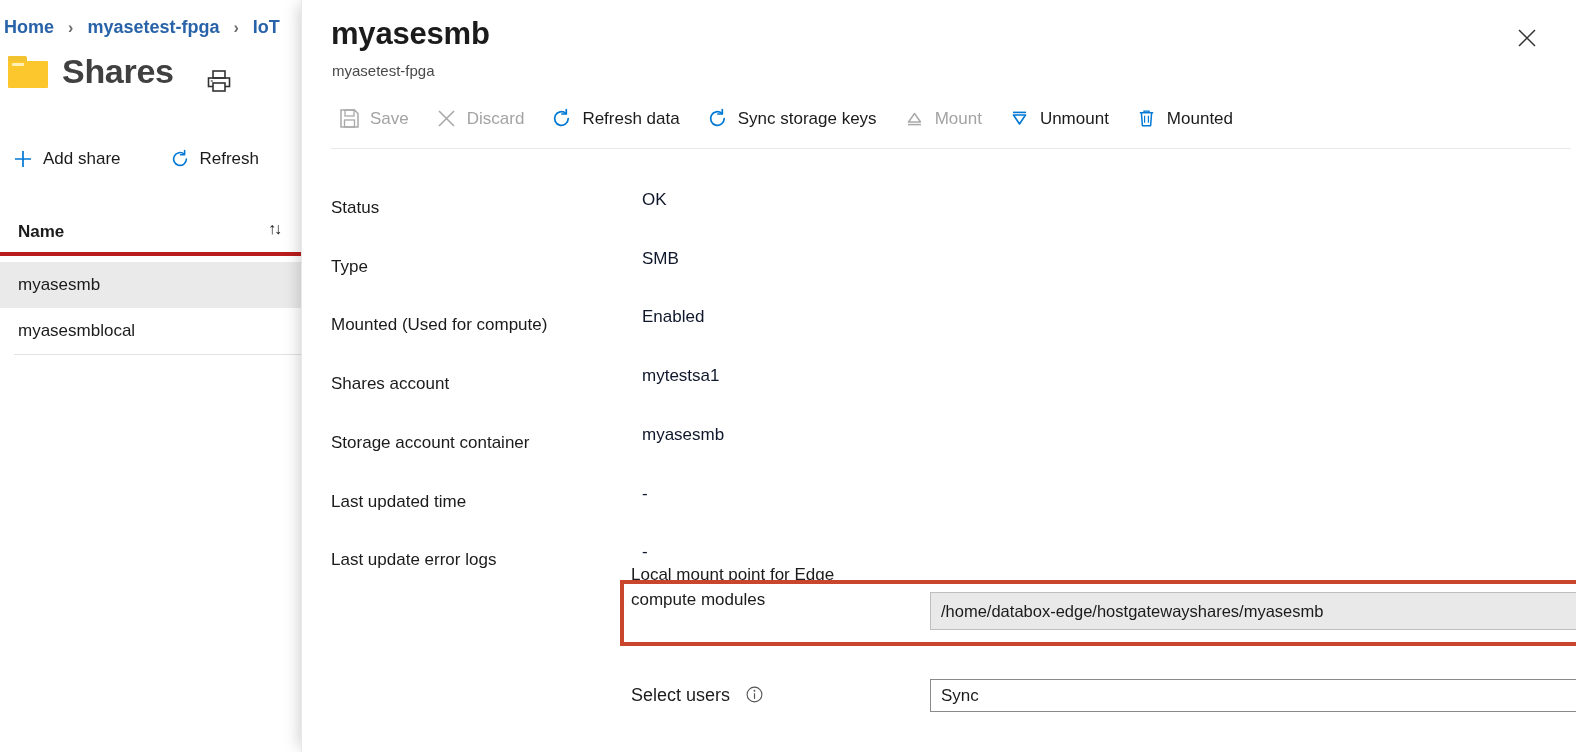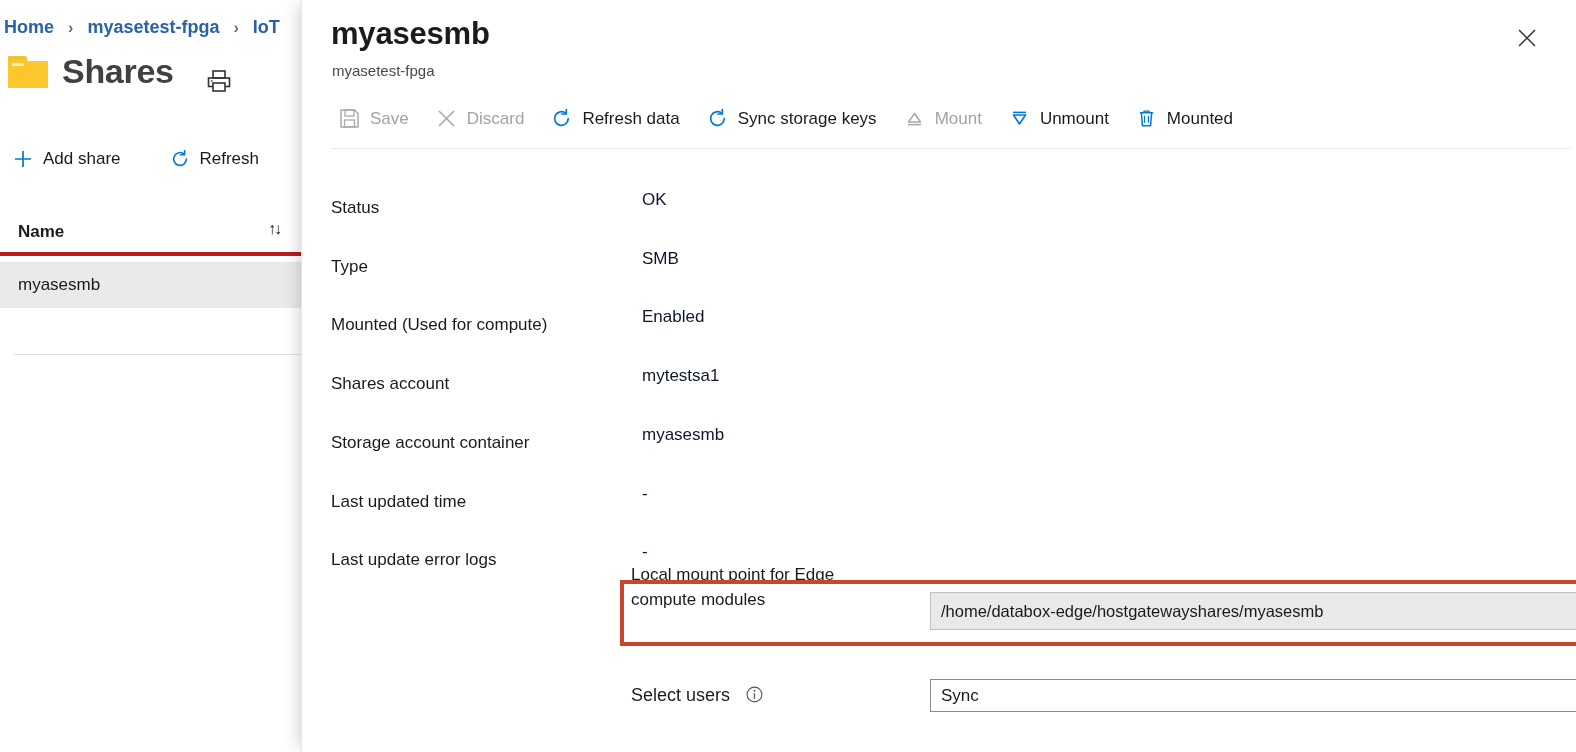--- a/index.html
+++ b/index.html
@@ -175,20 +175,23 @@
     </div>
 
     <div class="list-head">
       <span class="col-name">Name</span>
       <span class="sort-icon">↑↓</span>
     </div>
 
     <div class="list-row r0 selected">
       <span>myasesmb</span>
     </div>
+    <div class="list-row r1">
+      <span>myasesmblocal</span>
+    </div>
     <div class="list-divider"></div>
   </div>
 
   <div class="panel">
 
     <div class="panel-title">myasesmb</div>
     <div class="panel-sub">myasetest-fpga</div>
 
     <div class="panel-close">
       <svg width="22" height="22" viewBox="0 0 22 22">

